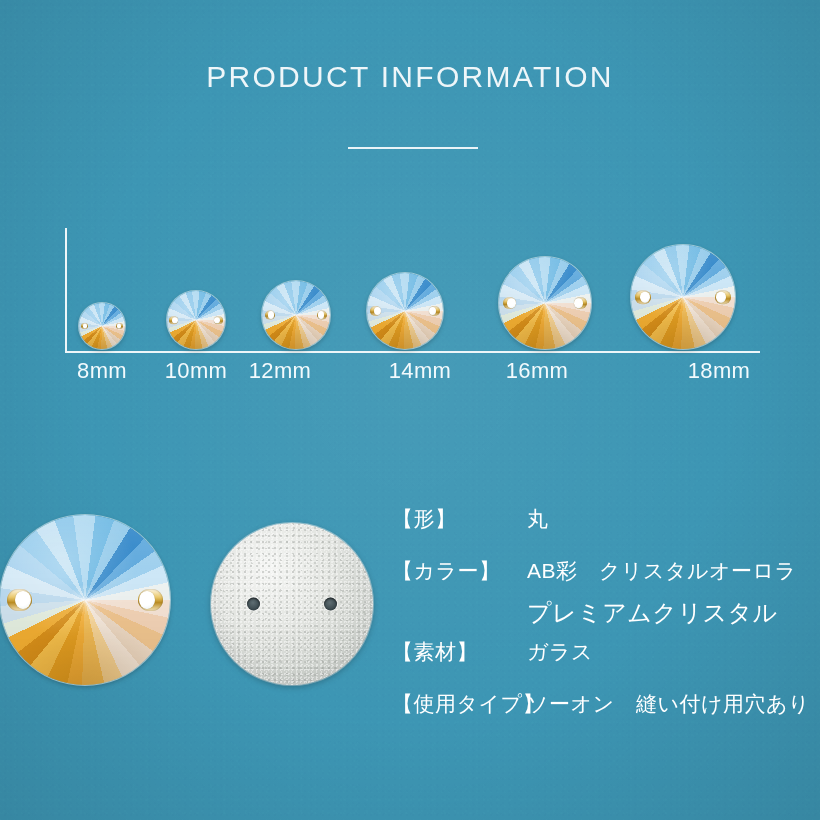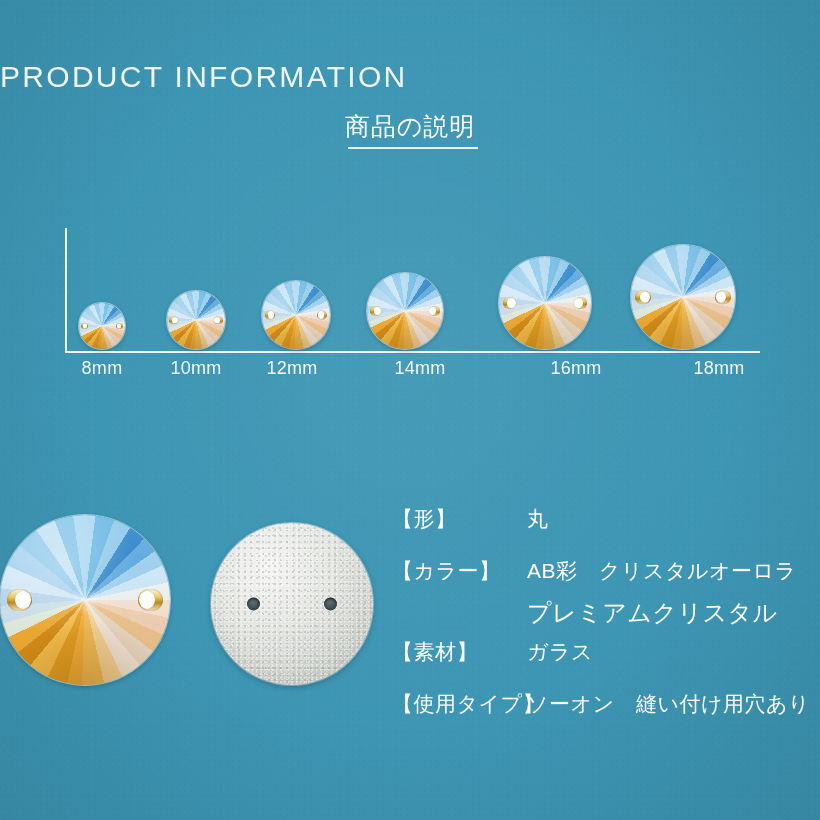--- a/index.html
+++ b/index.html
@@ -37,21 +37,21 @@
     inset: 0;
     pointer-events: none;
     background: radial-gradient(ellipse at 50% 45%, rgba(255,255,255,.05) 0%, rgba(0,0,0,0) 55%, rgba(0,0,0,.10) 100%);
   }
 
   
   .title {
     position: absolute;
     left: 0; right: 0;
     top: 60px;
-    text-align: left;
+    text-align: center;
     color: #eef6f9;
     font-size: 30px;
     font-weight: 300;
     letter-spacing: 2.3px;
     white-space: nowrap;
   }
   .subtitle {
     position: absolute;
     left: 0; right: 0;
     top: 110px;
@@ -85,21 +85,21 @@
     left: 65px;
     top: 228px;
     width: 1.6px;
     height: 124px;
     background: #eef6f9;
   }
   .size-label {
     position: absolute;
     top: 358px;
     color: #f2fafd;
-    font-size: 18px;
+    font-size: 22px;
     font-weight: 400;
     letter-spacing: .3px;
     transform: translateX(-50%);
     white-space: nowrap;
   }
 
   
   .gem {
     position: absolute;
     border-radius: 50%;
@@ -266,21 +266,20 @@
 <style>.gem-hole::after{width:62%;height:82%;}</style></head>
 <body>
 
 <div id="page">
 
   <div id="noise"></div>
   <div id="vignette"></div>
 
   <div class="title">PRODUCT INFORMATION</div>
 
-  <div class="subtitle">商品の説明</div>
 
   <div class="subtitle-rule"></div>
 
   <div class="baseline"></div>
   <div class="tick-v"></div>
 
   <div id="size-gems">
       <div class="gem" style="left: 102px; top: 326px; width: 46px; height: 46px;">
         <div class="gem-body">
           <div class="gem-cone"></div>
@@ -332,23 +331,23 @@
           <div class="gem-shade"></div>
           <div class="gem-rim"></div>
         </div>
         <div class="gem-hole left" style="width: 15%; height: 13%;"></div>
         <div class="gem-hole right" style="width: 15%; height: 13%;"></div>
       </div>
     </div>
   <div id="size-labels">
       <div class="size-label" style="left: 102px;">8mm</div>
       <div class="size-label" style="left: 196px;">10mm</div>
-      <div class="size-label" style="left: 292px; text-align: right;">12mm</div>
+      <div class="size-label" style="left: 280px; text-align: right;">12mm</div>
       <div class="size-label" style="left: 420px;">14mm</div>
-      <div class="size-label" style="left: 576px;">16mm</div>
+      <div class="size-label" style="left: 537px;">16mm</div>
       <div class="size-label" style="left: 683px; margin-left: 36px;">18mm</div>
     </div>
 
   <div class="gem" id="detail-gem" style="left:85px; top:600px; width:170px; height:170px;">
     <div class="gem-body">
       <div class="gem-cone"></div>
       <div class="gem-shade"></div>
       <div class="gem-rim"></div>
     </div>
     <div class="gem-hole left" style="width:15%; height:13%;"></div>

